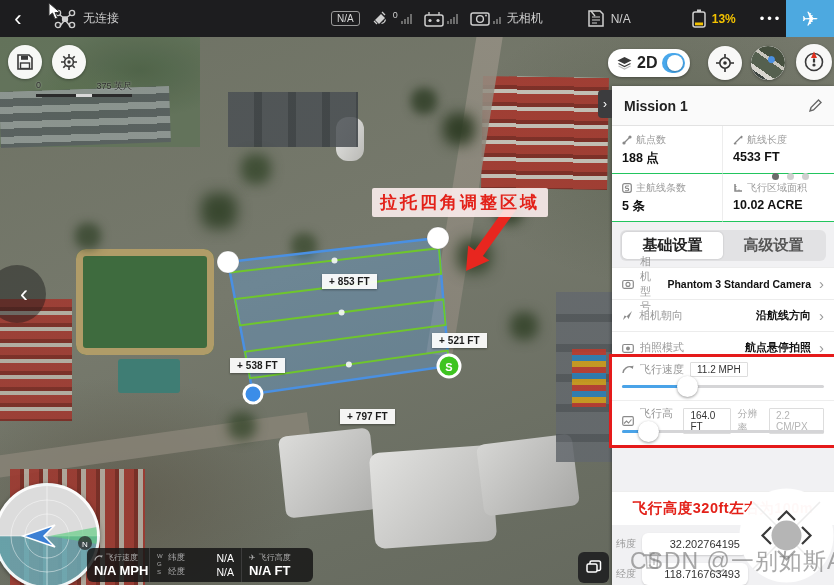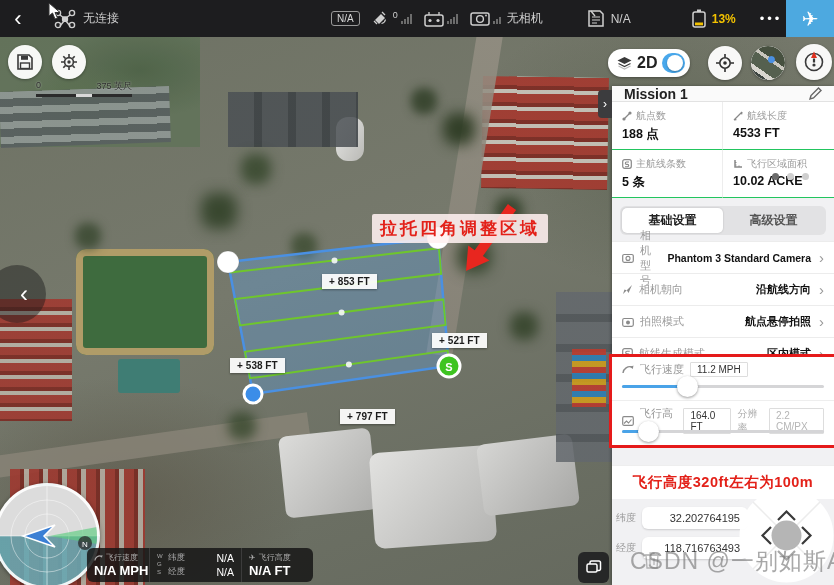--- a/index.html
+++ b/index.html
@@ -21,28 +21,28 @@
       radial-gradient(260px 180px at 15% 85%, rgba(80,70,55,.45), transparent 70%),
       radial-gradient(300px 200px at 80% 20%, rgba(70,80,60,.4), transparent 70%),
       linear-gradient(160deg,#6e7264 0%, #76796c 40%, #6b6f63 70%, #63675c 100%); }
   .patch { position:absolute; }
   .pill { position:absolute; background:rgba(255,255,255,.93); border-radius:0; padding:2px 7px; font-size:10px; font-weight:bold; color:#1c1c1c; white-space:nowrap; box-shadow:0 1px 2px rgba(0,0,0,.35); z-index:22; }
   .pill .x { font-weight:bold; margin-right:3px; }
   .roundbtn { position:absolute; width:34px; height:34px; border-radius:50%; background:rgba(255,255,255,.95); box-shadow:0 1px 3px rgba(0,0,0,.35); display:flex; align-items:center; justify-content:center; z-index:40; }
 
   
   .panel { position:absolute; left:612px; top:86px; width:222px; height:499px; background:#f1f1f3; z-index:45; box-shadow:-1px 0 3px rgba(0,0,0,.3); font-size:11px; }
-  .phead { height:16px; background:#fafafa; border-bottom:1px solid #e2e2e2; display:flex; align-items:center; justify-content:space-between; padding:0 12px; }
+  .phead { height:40px; background:#fafafa; border-bottom:1px solid #e2e2e2; display:flex; align-items:center; justify-content:space-between; padding:0 12px; }
   .stats { display:grid; grid-template-columns:1fr 1fr; background:#fff; }
   .stat { padding:7px 10px 6px 10px; border-bottom:1px solid #22c55e; }
   .stat:nth-child(odd){ border-right:1px solid #ededed; }
   .stat .lb { color:#9a9a9a; font-size:10px; display:flex; align-items:center; gap:4px; }
   .stat .vl { color:#111; font-size:12.5px; font-weight:bold; margin-top:3px; }
   .tabs { margin:8px 8px 6px 8px; background:#e2e2e4; border-radius:6px; display:flex; padding:2px; }
-  .tab { flex:1; text-align:center; font-size:12px; font-weight:bold; color:#555; padding:4px 11px; border-radius:5px; }
+  .tab { flex:1; text-align:center; font-size:15px; font-weight:bold; color:#555; padding:4px 11px; border-radius:5px; }
   .tab.active { background:#fff; color:#222; box-shadow:0 0 2px rgba(0,0,0,.2); }
   .prow { height:32px; background:#fff; border-top:1px solid #ececec; display:flex; align-items:center; padding:0 10px; gap:6px; }
   .prow .plabel { color:#9a9a9a; font-size:11px; }
   .prow .pvalue { margin-left:auto; color:#111; font-weight:bold; font-size:11px; white-space:nowrap; }
   .prow .chev { color:#999; font-size:15px; margin-left:2px; }
   .redbox { position:absolute; left:-3px; top:268px; width:228px; height:94px; border:3px solid #e51a1a; z-index:5; }
   .srow { background:#fff; height:44px; position:relative; padding:5px 10px 0 10px; }
   .srow .hl { display:flex; align-items:center; gap:6px; }
   .srow .slabel { color:#999; font-size:11px; }
   .valbox { border:1px solid #ddd; border-radius:1px; padding:1px 6px; font-size:10px; color:#333; background:#fff; }
@@ -103,21 +103,21 @@
       <circle cx="449" cy="329" r="11" fill="#3ec421" stroke="#fff" stroke-width="3"></circle>
       <text x="449" y="333.5" font-size="11" font-weight="bold" fill="#fff" text-anchor="middle">S</text>
       <polygon points="507.9,167.1 516.1,172.9 482.9,219.0 489.4,223.6 466,234 468.2,208.6 474.7,213.2" fill="#e8261f"></polygon>
     </svg>
 
     <div class="pill" style="left:322px;top:237px;"><span class="x">+</span><span>853 FT</span></div>
     <div class="pill" style="left:432px;top:296px;"><span class="x">+</span><span>521 FT</span></div>
     <div class="pill" style="left:230px;top:321px;"><span class="x">+</span><span>538 FT</span></div>
     <div class="pill" style="left:340px;top:372px;"><span class="x">+</span><span>797 FT</span></div>
 
-    <div style="position:absolute;left:372px;top:151px;z-index:23;background:rgba(255,240,240,.88);color:#e32119;font-weight:bold;font-size:17px;letter-spacing:3px;padding:3px 8px;border-radius:2px;margin-top:26px;">拉托四角调整区域</div>
+    <div style="position:absolute;left:372px;top:151px;z-index:23;background:rgba(255,240,240,.88);color:#e32119;font-weight:bold;font-size:17px;letter-spacing:3px;padding:3px 8px;border-radius:2px;">拉托四角调整区域</div>
 
     <div style="position:absolute;left:36px;top:43px;z-index:21;width:96px;">
       <div style="display:flex;justify-content:space-between;color:#2e2e2e;font-size:9px;text-shadow:0 0 2px rgba(255,255,255,.6);">
         <span>0</span>
         <span>375 英尺</span>
       </div>
       <div style="height:3px;background:linear-gradient(90deg,#2b2b2b 0 42%,#d9d9d9 42% 58%,#2b2b2b 58% 100%);margin-top:1px;"></div>
     </div>
 
     <div class="roundbtn" style="left:8px;top:8px;">

